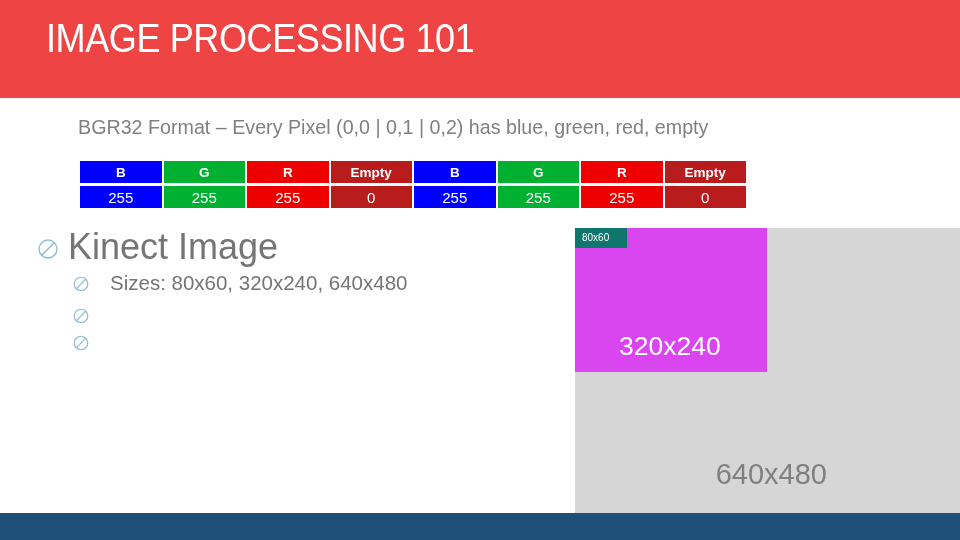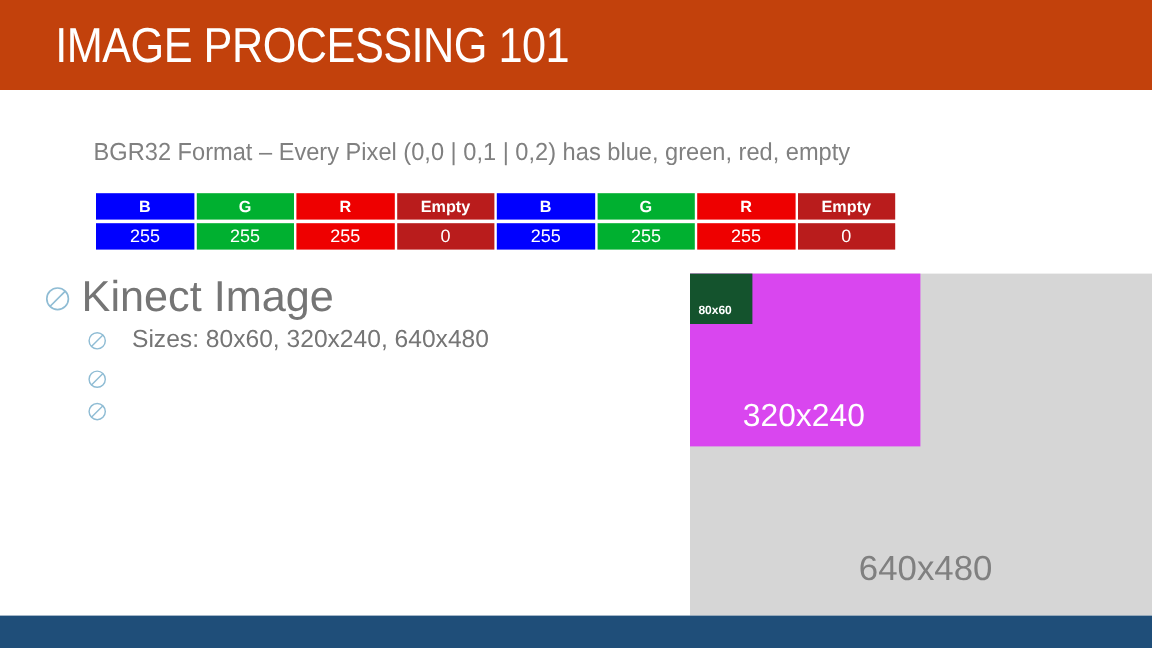--- a/index.html
+++ b/index.html
@@ -13,22 +13,22 @@
     position: relative;
     overflow: hidden;
     font-family: "Liberation Sans", sans-serif;
     background: #ffffff;
   }
 
   
   #header-banner {
     position: absolute;
     left: 0; top: 0;
-    width: 960px; height: 75px;
-    background: #c2410c;
+    width: 960px; height: 98px;
+    background: #ef4444;
   }
   #slide-title {
     position: absolute;
     left: 46px;
     top: 14px;
     color: #ffffff;
     font-size: 41px;
     line-height: 48px;
     font-weight: 400;
     letter-spacing: -0.5px;
@@ -142,23 +142,22 @@
     top: 228px;
     width: 192px;
     height: 144px;
     background: #d946ef;
   }
   #size-rect-80 {
     position: absolute;
     left: 575px;
     top: 228px;
     width: 52px;
-    height: 42px;
-    background: #14532d;
-    font-weight: bold;
+    height: 20px;
+    background: #0f766e;
   }
   #label-640 {
     position: absolute;
     right: 133px;
     bottom: 22px;
     color: #808080;
     font-size: 29px;
     line-height: 34px;
     white-space: nowrap;
   }

